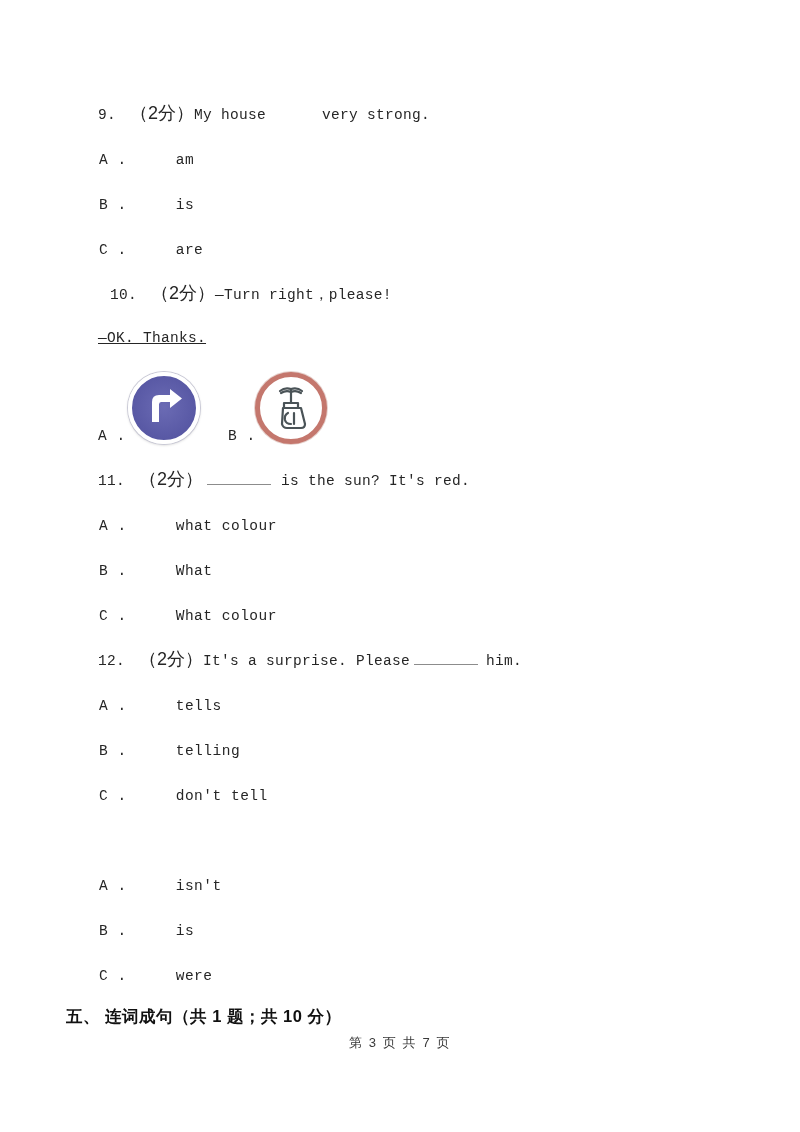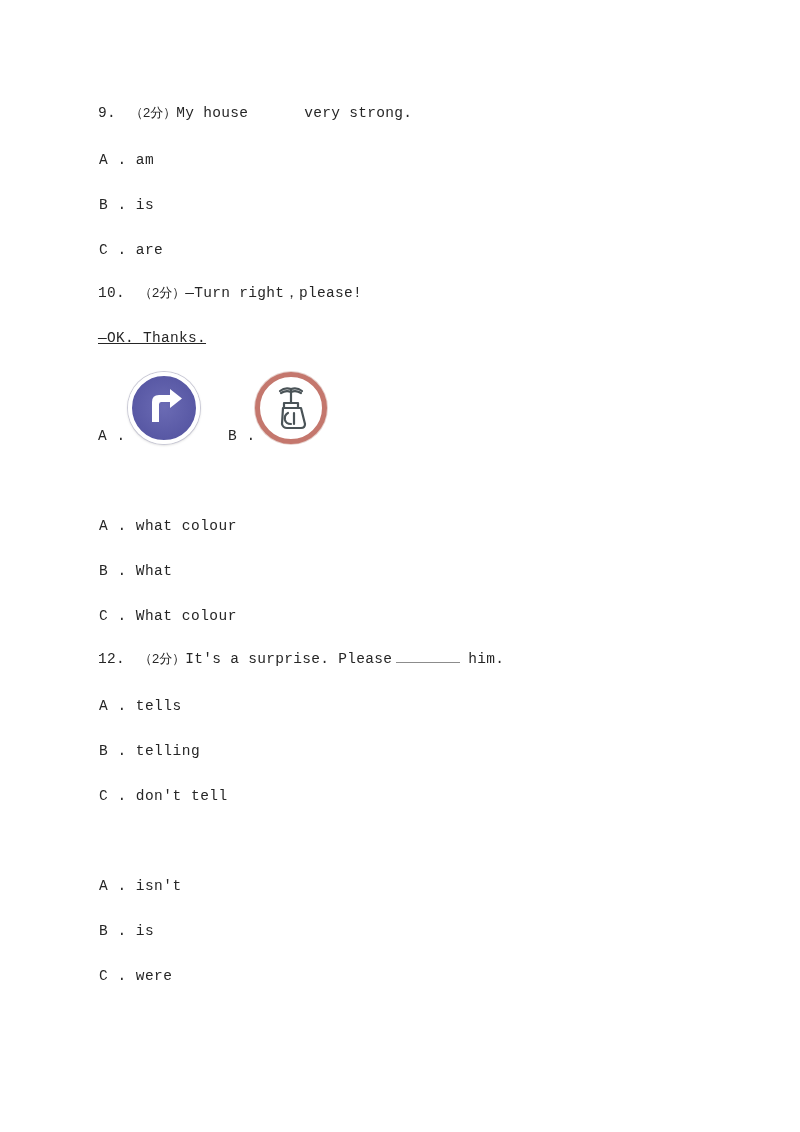--- a/index.html
+++ b/index.html
@@ -38,34 +38,35 @@
   .q-line.opt {
     left: 99px;
   }
 
   .qnum {
     font-family: "Liberation Mono", "DejaVu Sans Mono", monospace;
     letter-spacing: 0.3px;
   }
   .marks {
     font-family: "Liberation Sans", "DejaVu Sans", sans-serif;
-    font-size: 13px;
+    font-size: 18px;
     letter-spacing: 0px;
   }
   .stem {
     font-family: "Liberation Mono", "DejaVu Sans Mono", monospace;
     letter-spacing: 0.3px;
   }
   .optlabel {
     font-family: "Liberation Mono", "DejaVu Sans Mono", monospace;
     letter-spacing: 0.5px;
   }
   .opttext {
     font-family: "Liberation Mono", "DejaVu Sans Mono", monospace;
     letter-spacing: 0.5px;
+    margin-left: 40px;
   }
 
   
   .gap-wide { display: inline-block; width: 56px; }
   .gap-wide2 { display: inline-block; width: 88px; }
 
   
   .blank {
     display: inline-block;
     width: 64px;
@@ -156,21 +157,21 @@
   <div class="q-line opt" style="top:150px;">
     <span class="optlabel">A .</span>&nbsp;<span class="opttext">am</span>
   </div>
   <div class="q-line opt" style="top:195px;">
     <span class="optlabel">B .</span>&nbsp;<span class="opttext">is</span>
   </div>
   <div class="q-line opt" style="top:240px;">
     <span class="optlabel">C .</span>&nbsp;<span class="opttext">are</span>
   </div>
 
-  <div class="q-line" style="top:283px;">
+  <div class="q-line" style="top:283px;margin-left:12px;">
     <span class="qnum">10.</span><span style="display:inline-block;width:14px;"></span><span class="marks">（2分）</span><span class="stem">—Turn right，please!</span>
   </div>
   <div class="q-line" style="top:328px;text-decoration:underline;">
     <span class="stem">—OK. Thanks.</span>
   </div>
 
   <div class="img-row">
 
     <span class="img-opt-label" style="left:98px;">A .</span>
 
@@ -193,20 +194,23 @@
           <path d="M41 16 Q36 13 31 15"></path>
           <path d="M24 26 L38 26 L38 31 L24 31 Z"></path>
           <path d="M23 31 L41 31 L45 47 Q45 51 41 51 L27 51 Q23 51 22 47 Z"></path>
           <path d="M28 36 Q24 38 25 43 Q26 47 31 47"></path>
           <path d="M34 36 L34 47"></path>
         </g>
       </svg>
     </div>
   </div>
 
+  <div class="q-line" style="top:469px;">
+    <span class="qnum">11.</span><span style="display:inline-block;width:14px;"></span><span class="marks">（2分）</span><span class="blank"></span><span style="display:inline-block;width:6px;"></span><span class="stem">is the sun? It's red.</span>
+  </div>
 
   <div class="q-line opt" style="top:516px;">
     <span class="optlabel">A .</span>&nbsp;<span class="opttext">what colour</span>
   </div>
   <div class="q-line opt" style="top:561px;">
     <span class="optlabel">B .</span>&nbsp;<span class="opttext">What</span>
   </div>
   <div class="q-line opt" style="top:606px;">
     <span class="optlabel">C .</span>&nbsp;<span class="opttext">What colour</span>
   </div>
@@ -229,15 +233,17 @@
   <div class="q-line opt" style="top:876px;">
     <span class="optlabel">A .</span>&nbsp;<span class="opttext">isn't</span>
   </div>
   <div class="q-line opt" style="top:921px;">
     <span class="optlabel">B .</span>&nbsp;<span class="opttext">is</span>
   </div>
   <div class="q-line opt" style="top:966px;">
     <span class="optlabel">C .</span>&nbsp;<span class="opttext">were</span>
   </div>
 
-
+  <div class="section-heading">五、 连词成句（共 1 题；共 10 分）</div>
+
+  <div class="footer">第 3 页 共 7 页</div>
 
 </div>
 
 </body></html>

